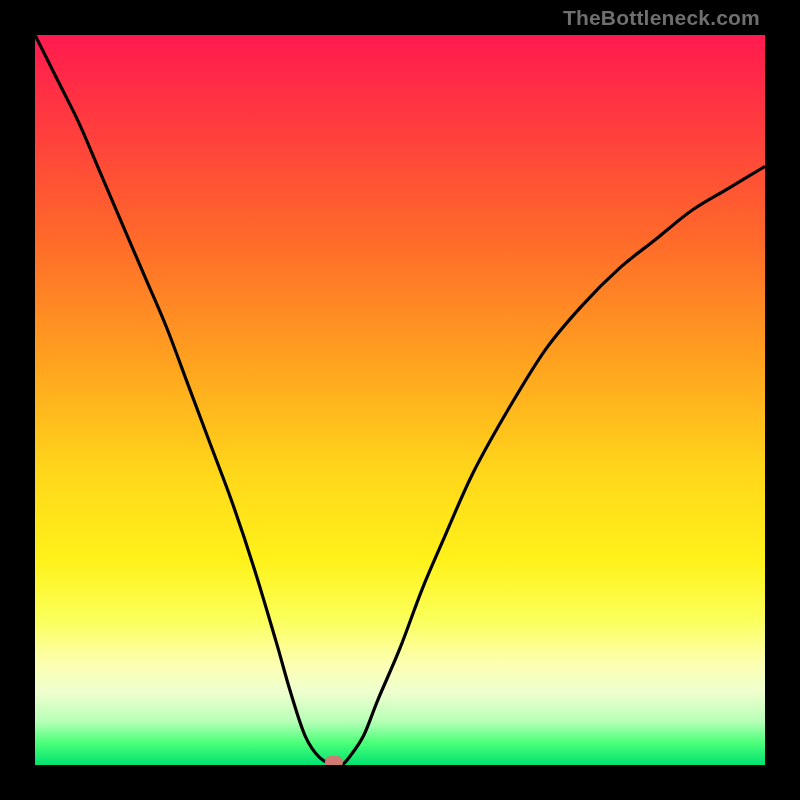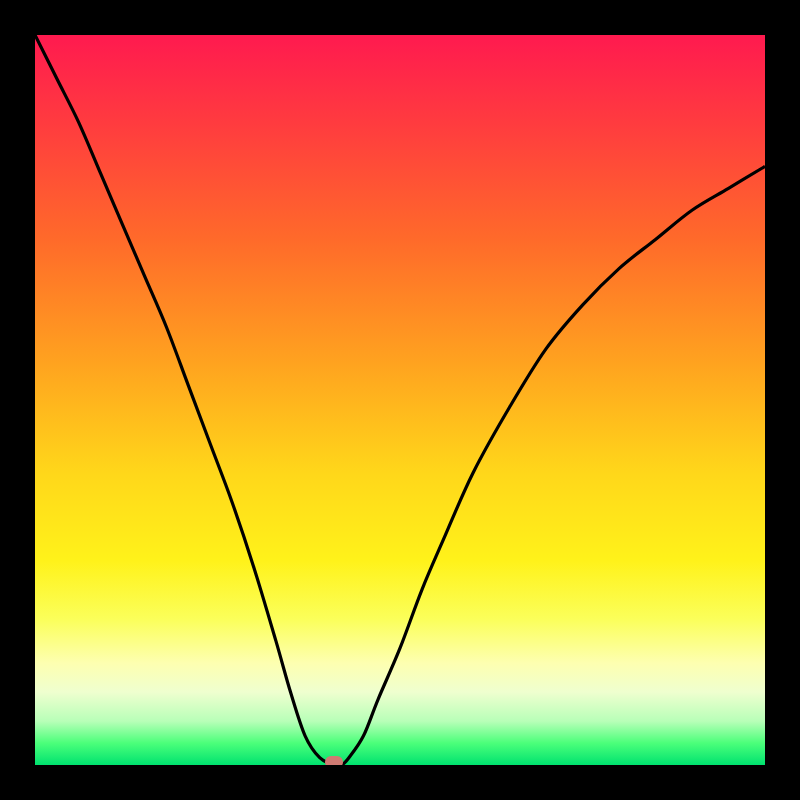--- a/index.html
+++ b/index.html
@@ -65,20 +65,21 @@
   }
   svg.curve {
     position: absolute;
     inset: 0;
   }
 </style>
 </head>
 <body>
 
 <div class="frame">
+  <div class="brand">TheBottleneck.com</div>
   <div class="plot">
     <div class="gradient"></div>
     <svg class="curve" viewBox="0 0 730 730" preserveAspectRatio="none">
       <path id="curve-path" d="M 0,0 C 3.65,7.300000000000011 14.599999999999998,29.200000000000067 21.9,43.80000000000007 C 29.2,58.40000000000007 36.5,71.78333333333337 43.8,87.60000000000002 C 51.099999999999994,103.41666666666667 58.400000000000006,121.66666666666661 65.7,138.69999999999993 C 73,155.73333333333326 80.3,172.76666666666662 87.6,189.79999999999995 C 94.89999999999999,206.8333333333333 102.2,223.86666666666665 109.5,240.89999999999998 C 116.8,257.93333333333334 124.10000000000001,273.75 131.4,292 C 138.7,310.25 146,330.9333333333333 153.29999999999998,350.4 C 160.59999999999997,369.8666666666667 167.89999999999998,389.33333333333337 175.2,408.8 C 182.5,428.26666666666665 189.8,446.51666666666665 197.10000000000002,467.2 C 204.40000000000003,487.8833333333333 211.7,509.7833333333333 219,532.9 C 226.3,556.0166666666667 234.81666666666666,585.2166666666667 240.9,605.9 C 246.98333333333335,626.5833333333333 250.6333333333333,641.1833333333334 255.49999999999997,657 C 260.3666666666666,672.8166666666666 265.23333333333335,689.8499999999999 270.1,700.8 C 274.9666666666667,711.75 279.8333333333333,717.8333333333334 284.7,722.7 C 289.56666666666666,727.5666666666667 295.65,728.7833333333333 299.29999999999995,730 C 302.94999999999993,731.2166666666667 304.16666666666663,731.2166666666667 306.59999999999997,730 C 309.0333333333333,728.7833333333333 310.25,727.5666666666667 313.9,722.7 C 317.54999999999995,717.8333333333334 323.6333333333333,710.5333333333333 328.5,700.8 C 333.3666666666667,691.0666666666666 337.01666666666665,678.9 343.09999999999997,664.3 C 349.1833333333333,649.6999999999999 357.7,631.45 365,613.2 C 372.3,594.95 379.6,573.05 386.90000000000003,554.8 C 394.20000000000005,536.55 400.28333333333336,523.1666666666666 408.8,503.7 C 417.31666666666666,484.23333333333335 427.05,459.9 438,438 C 448.95,416.1 462.33333333333337,392.98333333333335 474.5,372.3 C 486.66666666666663,351.6166666666667 498.83333333333326,330.9333333333334 510.99999999999994,313.90000000000003 C 523.1666666666666,296.8666666666667 535.3333333333334,283.48333333333335 547.5,270.1 C 559.6666666666666,256.7166666666667 571.8333333333334,244.54999999999998 584,233.59999999999997 C 596.1666666666666,222.64999999999995 608.3333333333334,214.1333333333333 620.5,204.39999999999998 C 632.6666666666666,194.66666666666666 644.8333333333334,183.71666666666673 657,175.20000000000005 C 669.1666666666666,166.68333333333337 681.3333333333334,160.59999999999994 693.5,153.29999999999995 C 705.6666666666666,145.99999999999997 723.9166666666666,135.05000000000007 730,131.4000000000001" fill="none" stroke="#000" stroke-width="3.2"></path>
     </svg>
     <div class="marker" id="min-marker" style="left: 290.3px; top: 721px;"></div>
   </div>
 </div>
 
 </body></html>

